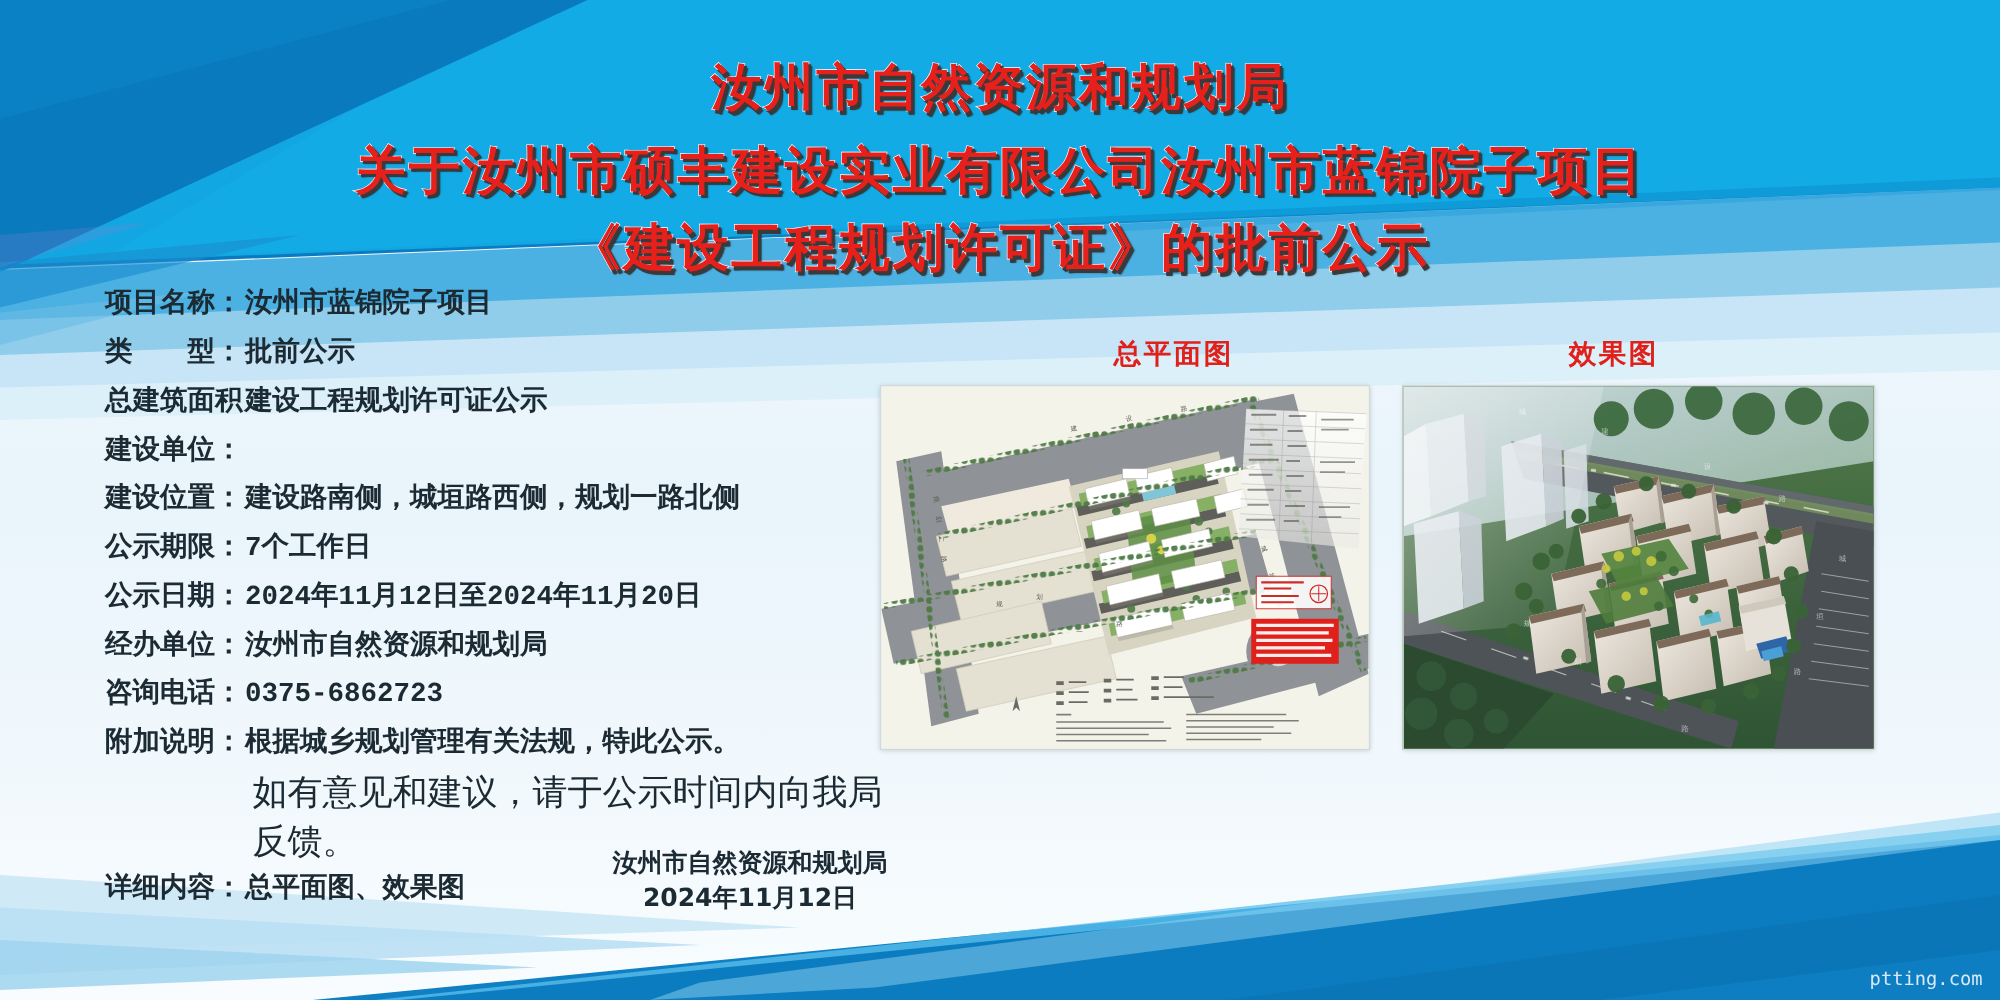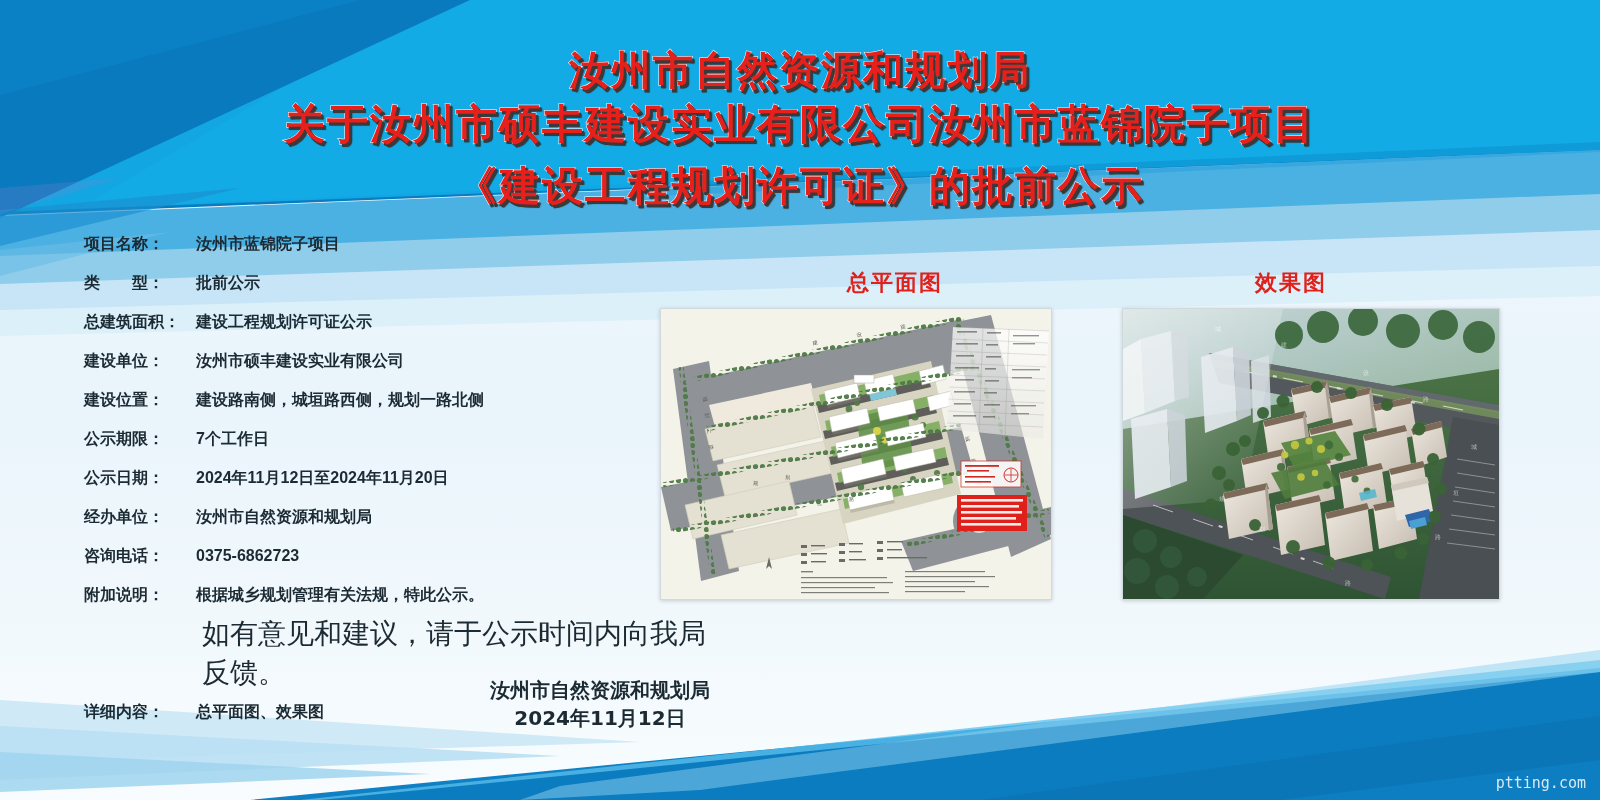--- a/index.html
+++ b/index.html
@@ -18,44 +18,44 @@
   .titles{position:absolute;top:46px;left:0;width:1600px;text-align:center;z-index:6;}
   .t-line{
     font-family:"DejaVu Sans","Liberation Sans",sans-serif;
     font-weight:bold;color:#e8201b;letter-spacing:2px;line-height:1.22;
     -webkit-text-stroke:1px #ffffff;
     text-shadow:
        2px 2px 0 #3a3a3a, 2px 3px 0 #3a3a3a, 3px 3px 1px rgba(40,40,40,.85);
     paint-order:stroke fill;
   }
   .t1{font-size:40px;}
-  .t2{font-size:41px;margin-top:4px;}
+  .t2{font-size:41px;margin-top:16px;}
   .t3{font-size:41px;margin-top:12px;}
 
   
   .body-col{position:absolute;left:84px;top:224px;width:640px;z-index:7;}
-  .row{display:flex;align-items:baseline;font-size:16px;line-height:39px;color:#1b2a33;font-weight:bold;
-       font-family:Liberation Sans, sans-serif;}
+  .row{display:flex;align-items:baseline;font-size:22px;line-height:39px;color:#1b2a33;font-weight:bold;
+       font-family:Liberation Mono, monospace;}
   .lab{flex:0 0 auto;width:112px;letter-spacing:0;white-space:pre;}
   .val{flex:1 1 auto;}
   .indent{padding-left:118px;font-size:28px;line-height:39px;color:#1b2a33;font-weight:normal;
           font-family:"DejaVu Sans","Liberation Sans",sans-serif;}
 
   
   .sign{position:absolute;left:420px;top:676px;width:360px;text-align:center;z-index:7;
         font-family:"DejaVu Sans","Liberation Sans",sans-serif;font-weight:bold;color:#1b2a33;}
   .sign div{font-size:20px;line-height:28px;}
 
   
   .fig{position:absolute;z-index:7;}
   .fig-cap{text-align:center;font-size:22px;font-weight:bold;color:#e0201b;
            font-family:"DejaVu Sans","Liberation Sans",sans-serif;margin-bottom:10px;letter-spacing:2px;}
   .fig-box{position:relative;overflow:hidden;background:#fff;
            border:1px solid #cfd9de;box-shadow:0 1px 4px rgba(0,0,0,.18);}
-  #fig-plan{left:660px;top:268px;width:470px;}
+  #fig-plan{left:704px;top:268px;width:470px;}
   #fig-plan .fig-box{width:390px;height:290px;background:#f4f3ea;}
   #fig-render{left:1122px;top:268px;width:338px;}
   #fig-render .fig-box{width:376px;height:290px;background:#7fa06a;}
 
   
   .wm{position:absolute;right:14px;bottom:8px;z-index:9;
       font-family:"DejaVu Sans Mono","Liberation Mono",monospace;
       font-size:15px;color:#d8e8f4;letter-spacing:0px;}
 </style>
 </head>
@@ -137,21 +137,20 @@
       <span class="val">批前公示</span>
     </div>
 
     <div class="row">
       <span class="lab">总建筑面积：</span>
       <span class="val">建设工程规划许可证公示</span>
     </div>
 
     <div class="row">
       <span class="lab">建设单位：</span>
-      <span class="val">汝州市硕丰建设实业有限公司</span>
     </div>
 
     <div class="row">
       <span class="lab">建设位置：</span>
       <span class="val">建设路南侧，城垣路西侧，规划一路北侧</span>
     </div>
 
 
     <div class="row">
       <span class="lab">公示期限：</span>

